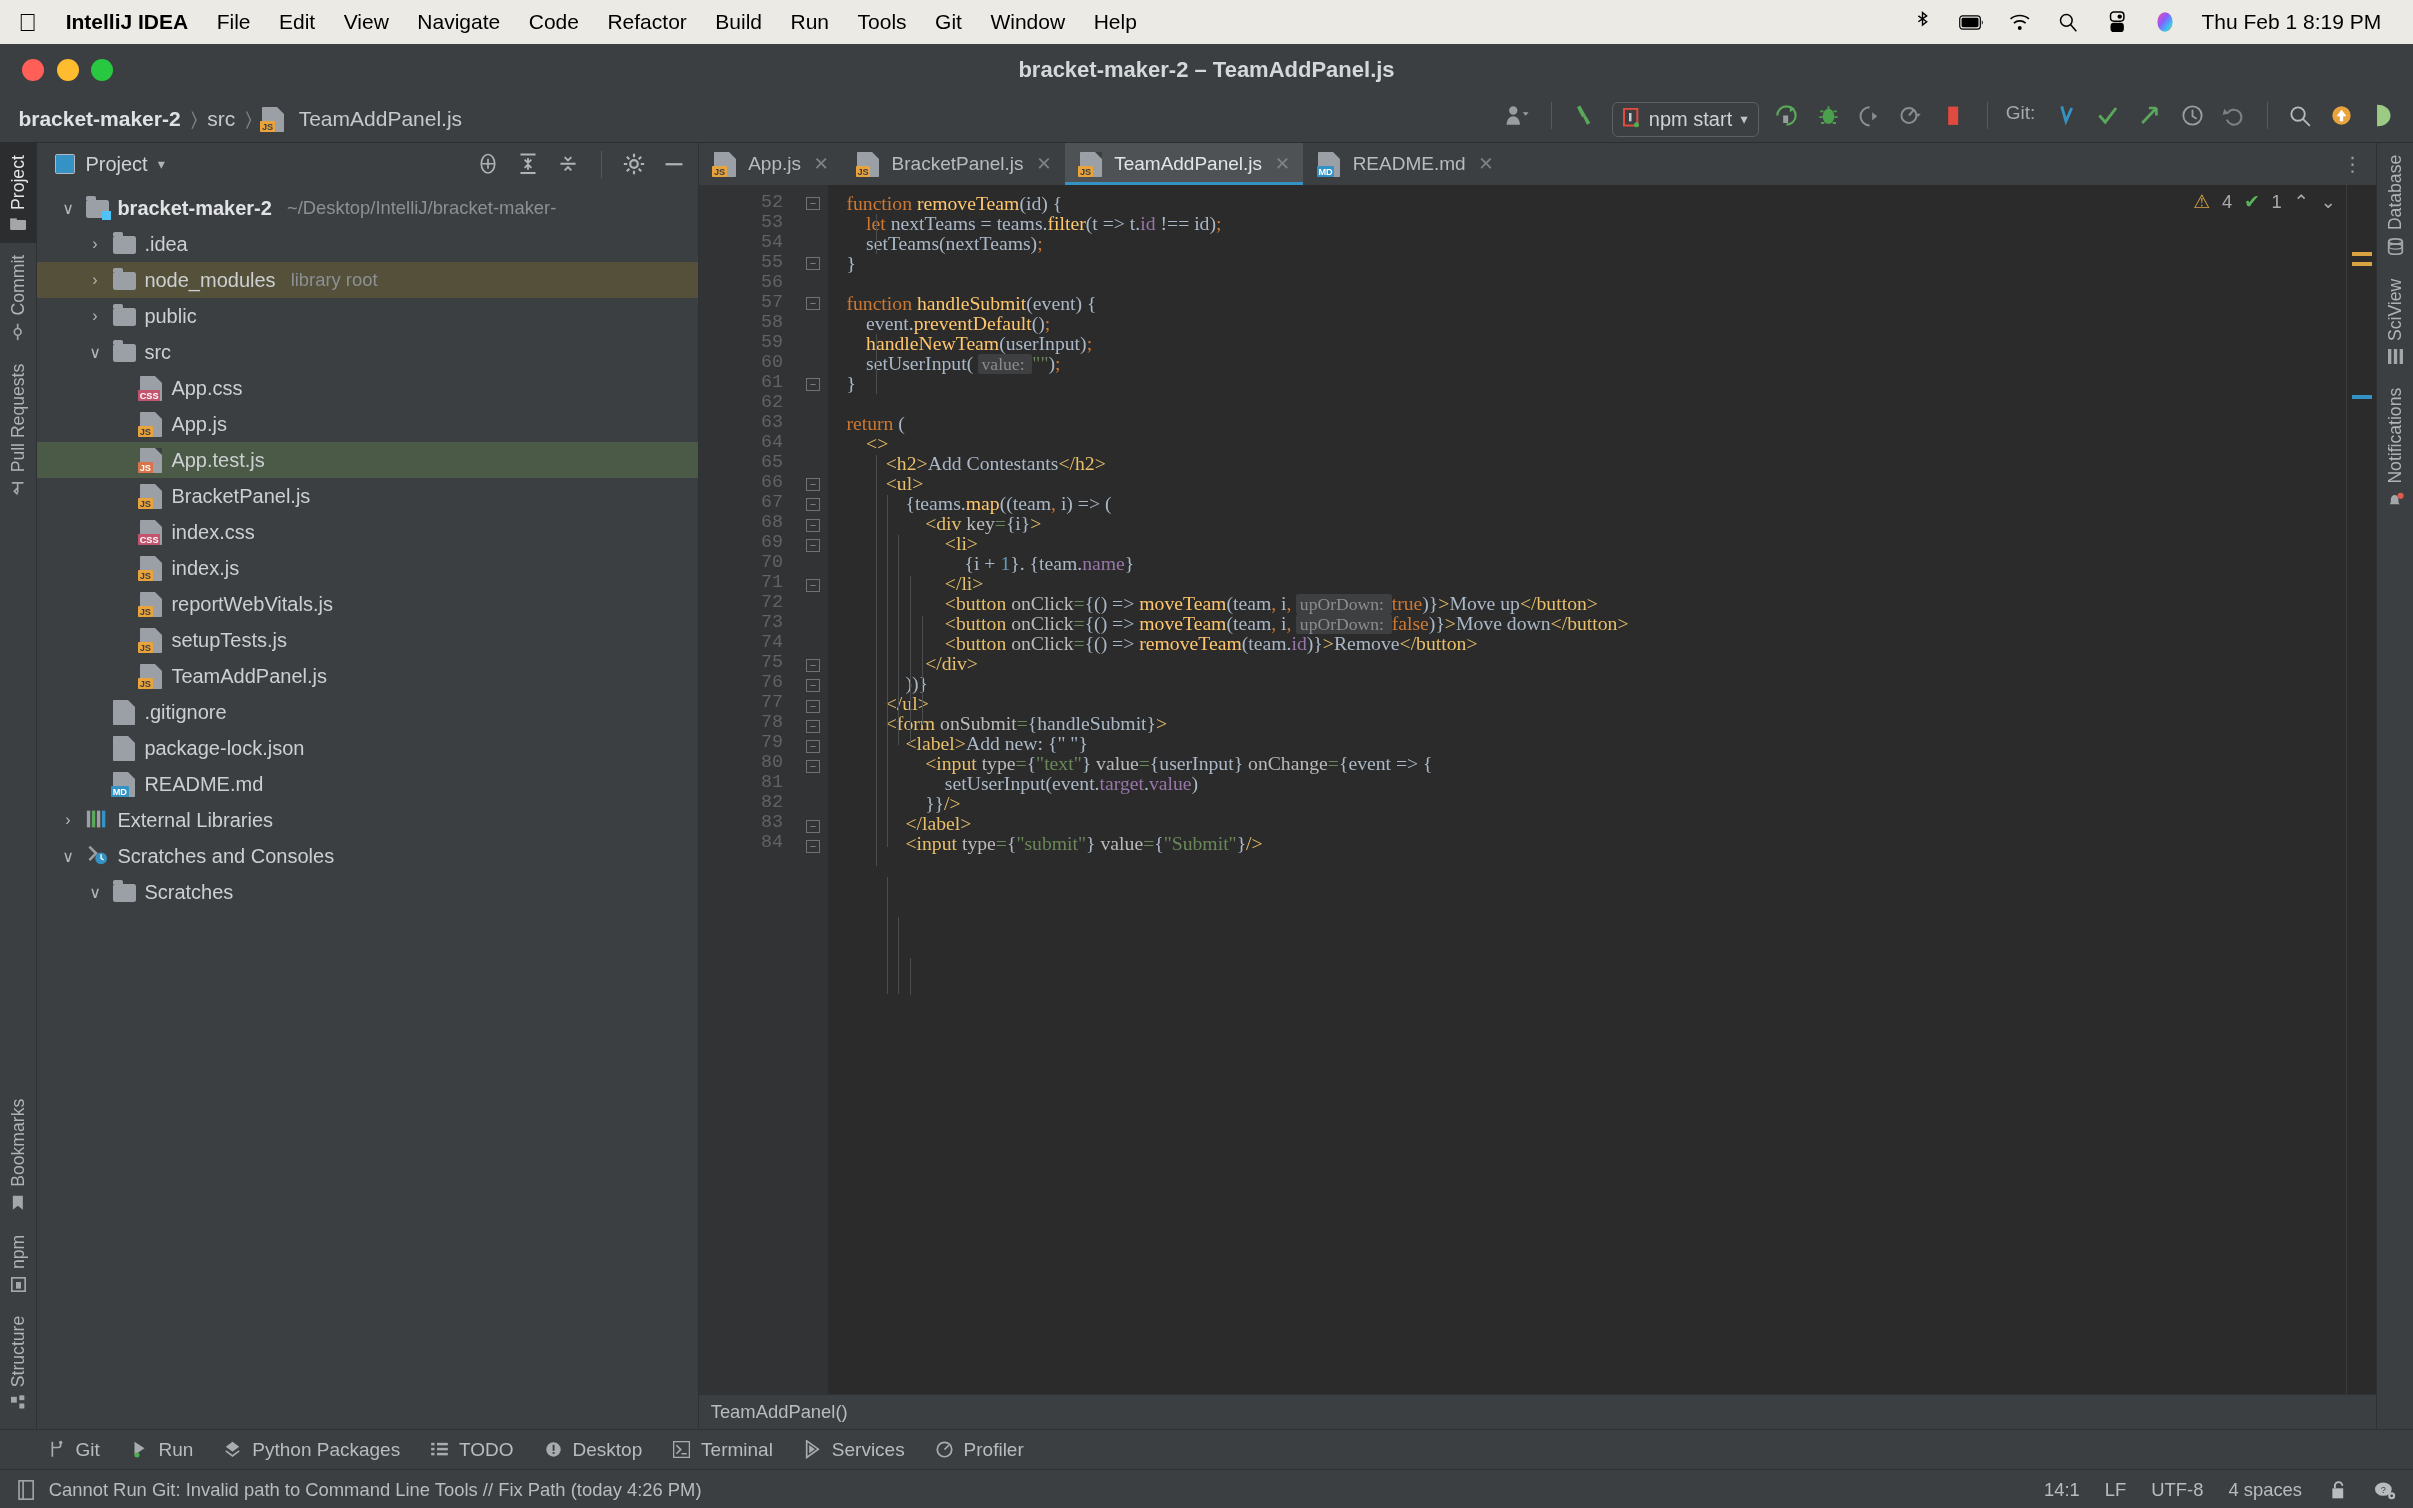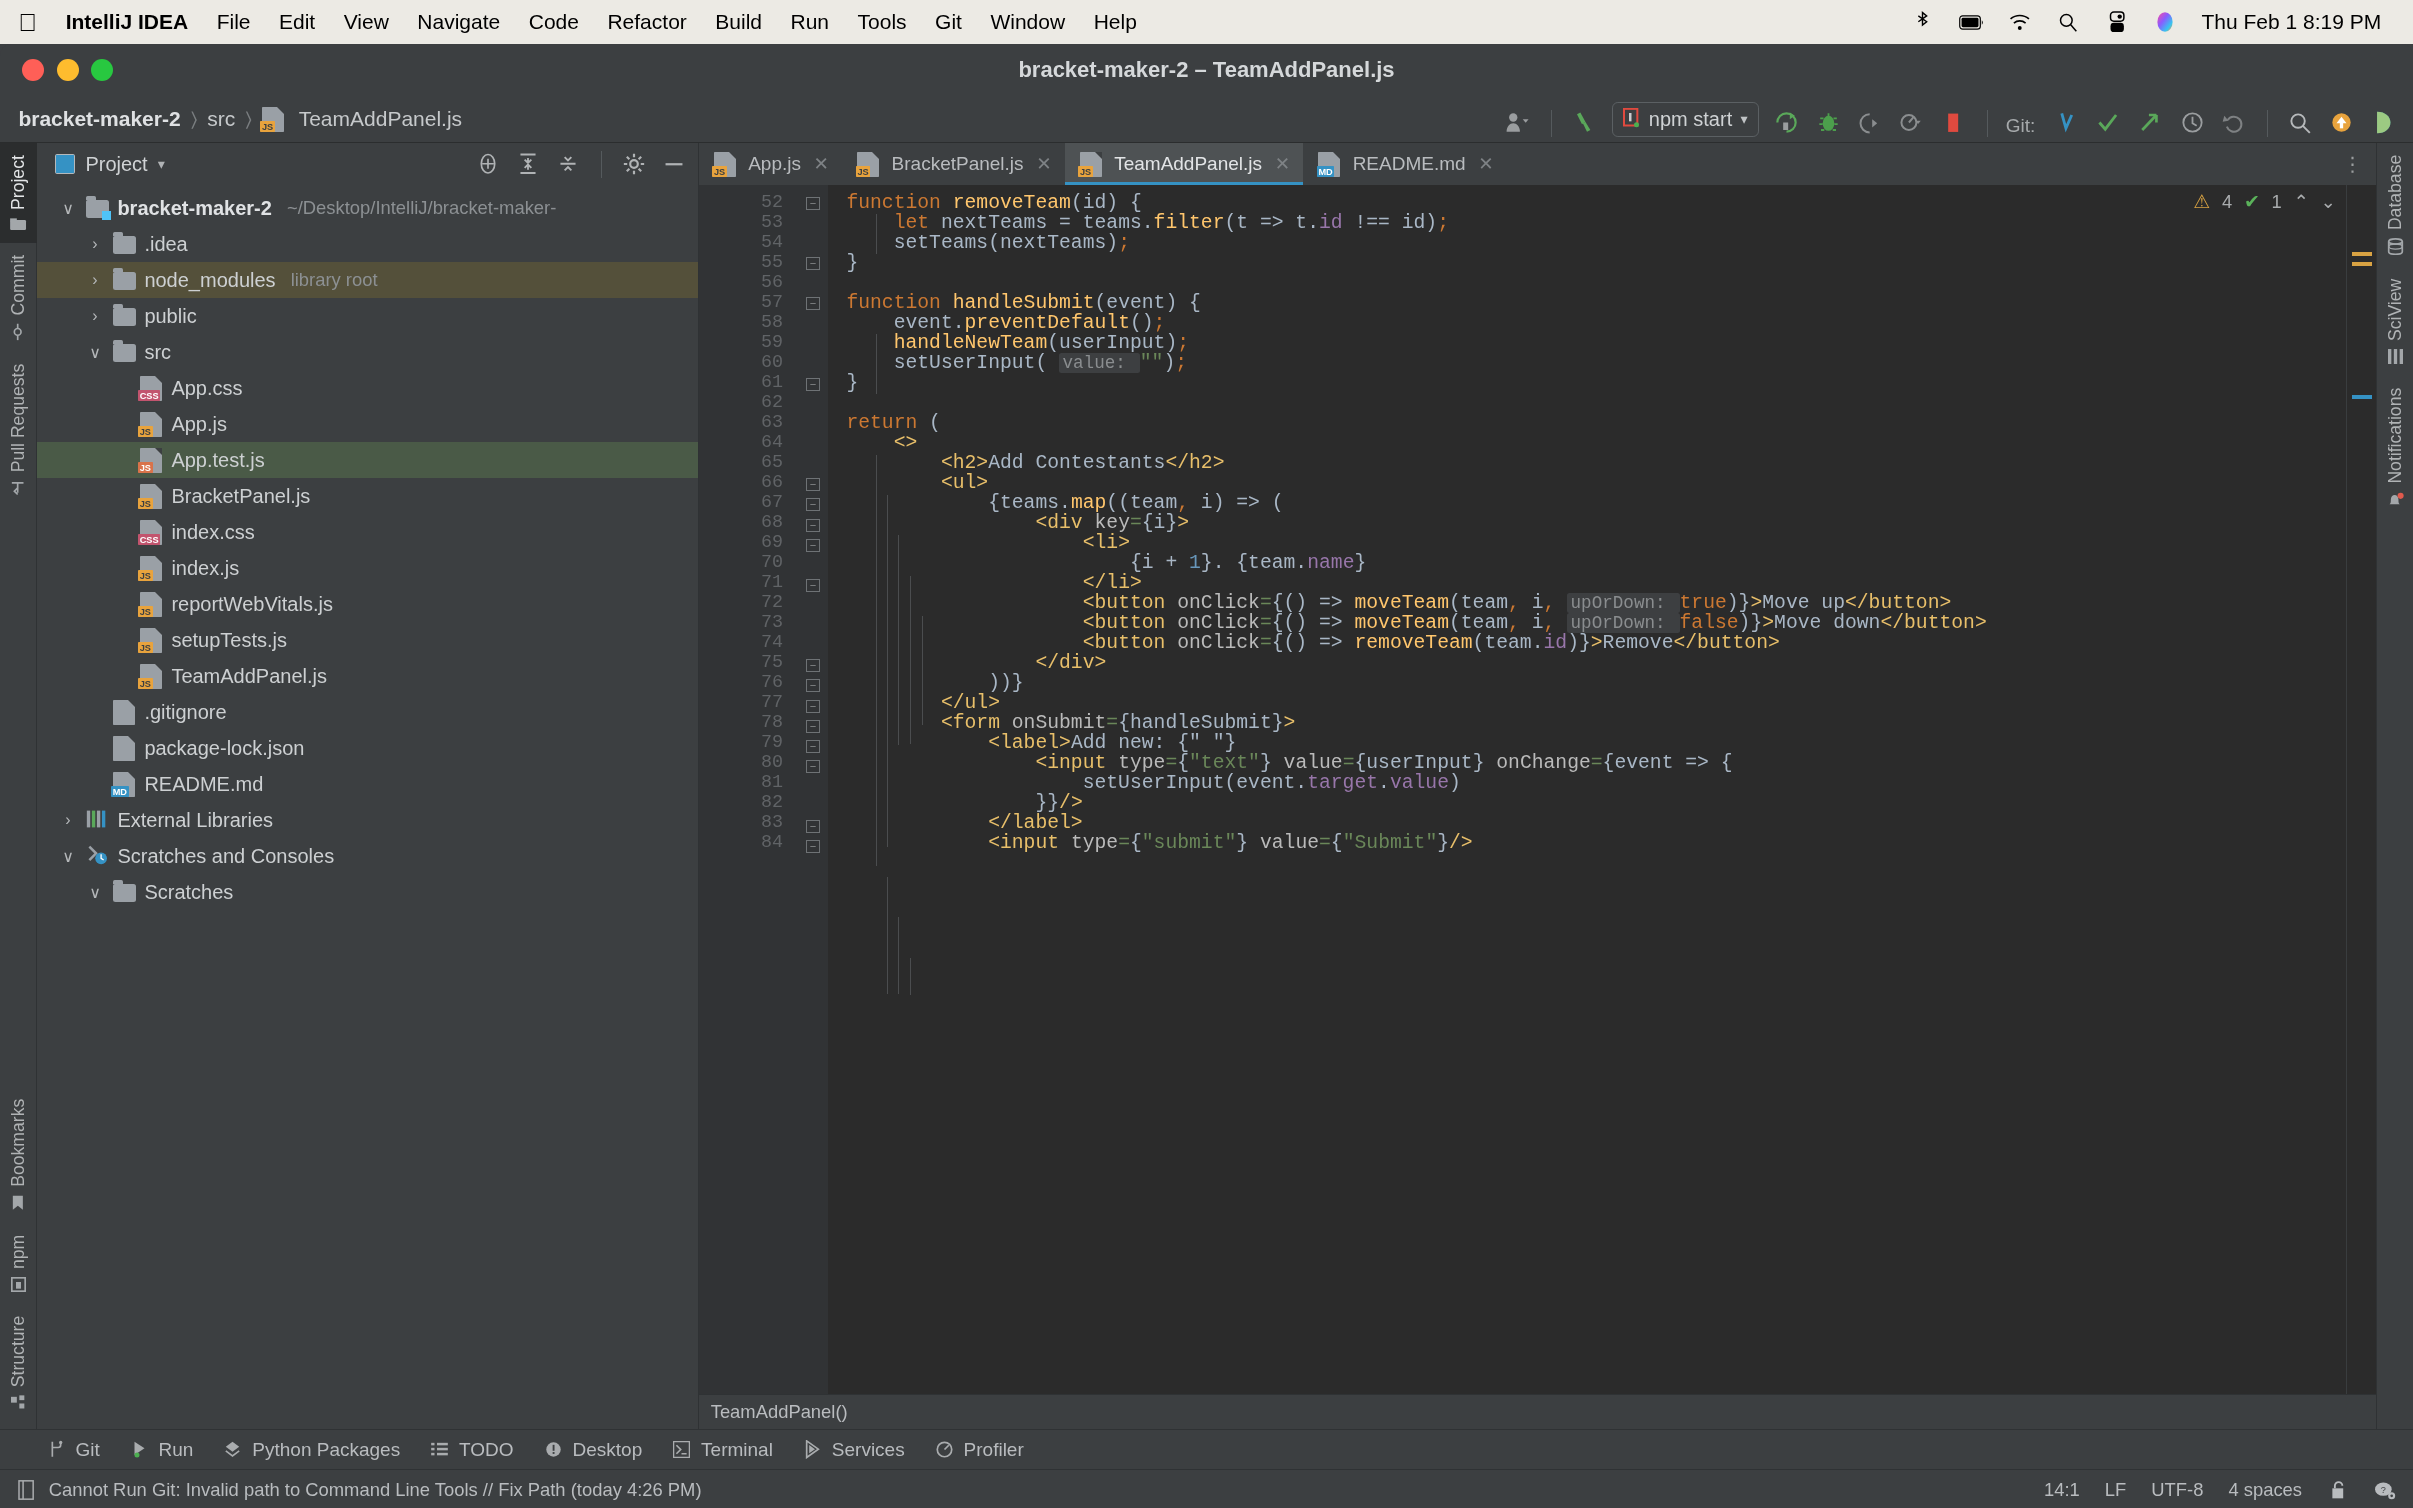--- a/index.html
+++ b/index.html
@@ -47,21 +47,21 @@
 
   
   .toolbar {
     height: 47px; background: #3c3f41; display: flex; align-items: center;
     padding: 0 15px 0 18.4px; flex-shrink: 0; border-bottom: 0.8px solid #2b2d2e;
   }
   .breadcrumb { display: flex; align-items: center; font-size: 21px; color: #b9bcbf; gap: 10px; }
   .bc-proj { font-weight: bold; color: #dfe1e3; }
   .bc-sep { color: #7a7e80; font-size: 20px; }
   .bc-item { color: #c6c9cb; }
-  .toolbar-right { margin-left: auto; display: flex; align-items: flex-end; gap: 13.4px; }
+  .toolbar-right { margin-left: auto; display: flex; align-items: flex-start; gap: 13.4px; }
   .tb-ico { width: 28.5px; height: 28.5px; display:flex; align-items:center; justify-content:center; color:#a9acae; }
   .tb-sep { width: 0.8px; height: 27px; background: #555a5d; margin: 0 5px; }
   .runcfg {
     display: flex; align-items: center; gap: 8.4px; border: 0.8px solid #5b6063;
     border-radius: 5.9px; padding: 4.2px 10px; height: 35px;
   }
   .runcfg-label { font-size: 20px; color: #cfd2d4; }
   .git-label { font-size: 19px; color: #a6a9ab; margin-right: 3.4px;}
 
   
@@ -143,21 +143,21 @@
   .gutter {
     width: 99px; background: #313335; flex-shrink: 0; text-align: right;
     padding-top: 8.4px; font-family: "Liberation Mono", monospace; font-size: 18.4px; color: #606366;
     position: relative;
   }
   .gline { height: 20px; line-height: 20px; padding-right: 15px; }
   .foldcol { width: 30px; background: #313335; flex-shrink:0; padding-top:8.4px; position:relative;}
   .fold-mark { position:absolute; left:8.4px; width:13.4px; height:13.4px; border:0.8px solid #6e7275; color:#8b8e90; font-size:11px; line-height:11.7px; text-align:center;}
 
   .code {
-    flex: 1; padding: 8.4px 0 0 0; font-family: Liberation Mono, monospace;
+    flex: 1; padding: 8.4px 0 0 0; font-family: Liberation Serif, serif;
     font-size: 19.7px; line-height: 20px; white-space: pre; overflow: hidden;
     position: relative; color: #a9b7c6;
   }
   .cl { height: 20px; line-height: 20px; padding-left: 18.4px; }
   .kw { color: #cc7832; }
   .fn { color: #ffc66d; }
   .str { color: #6a8759; }
   .num { color: #6897bb; }
   .prop { color: #9876aa; }
   .tag { color: #e8bf6a; }

